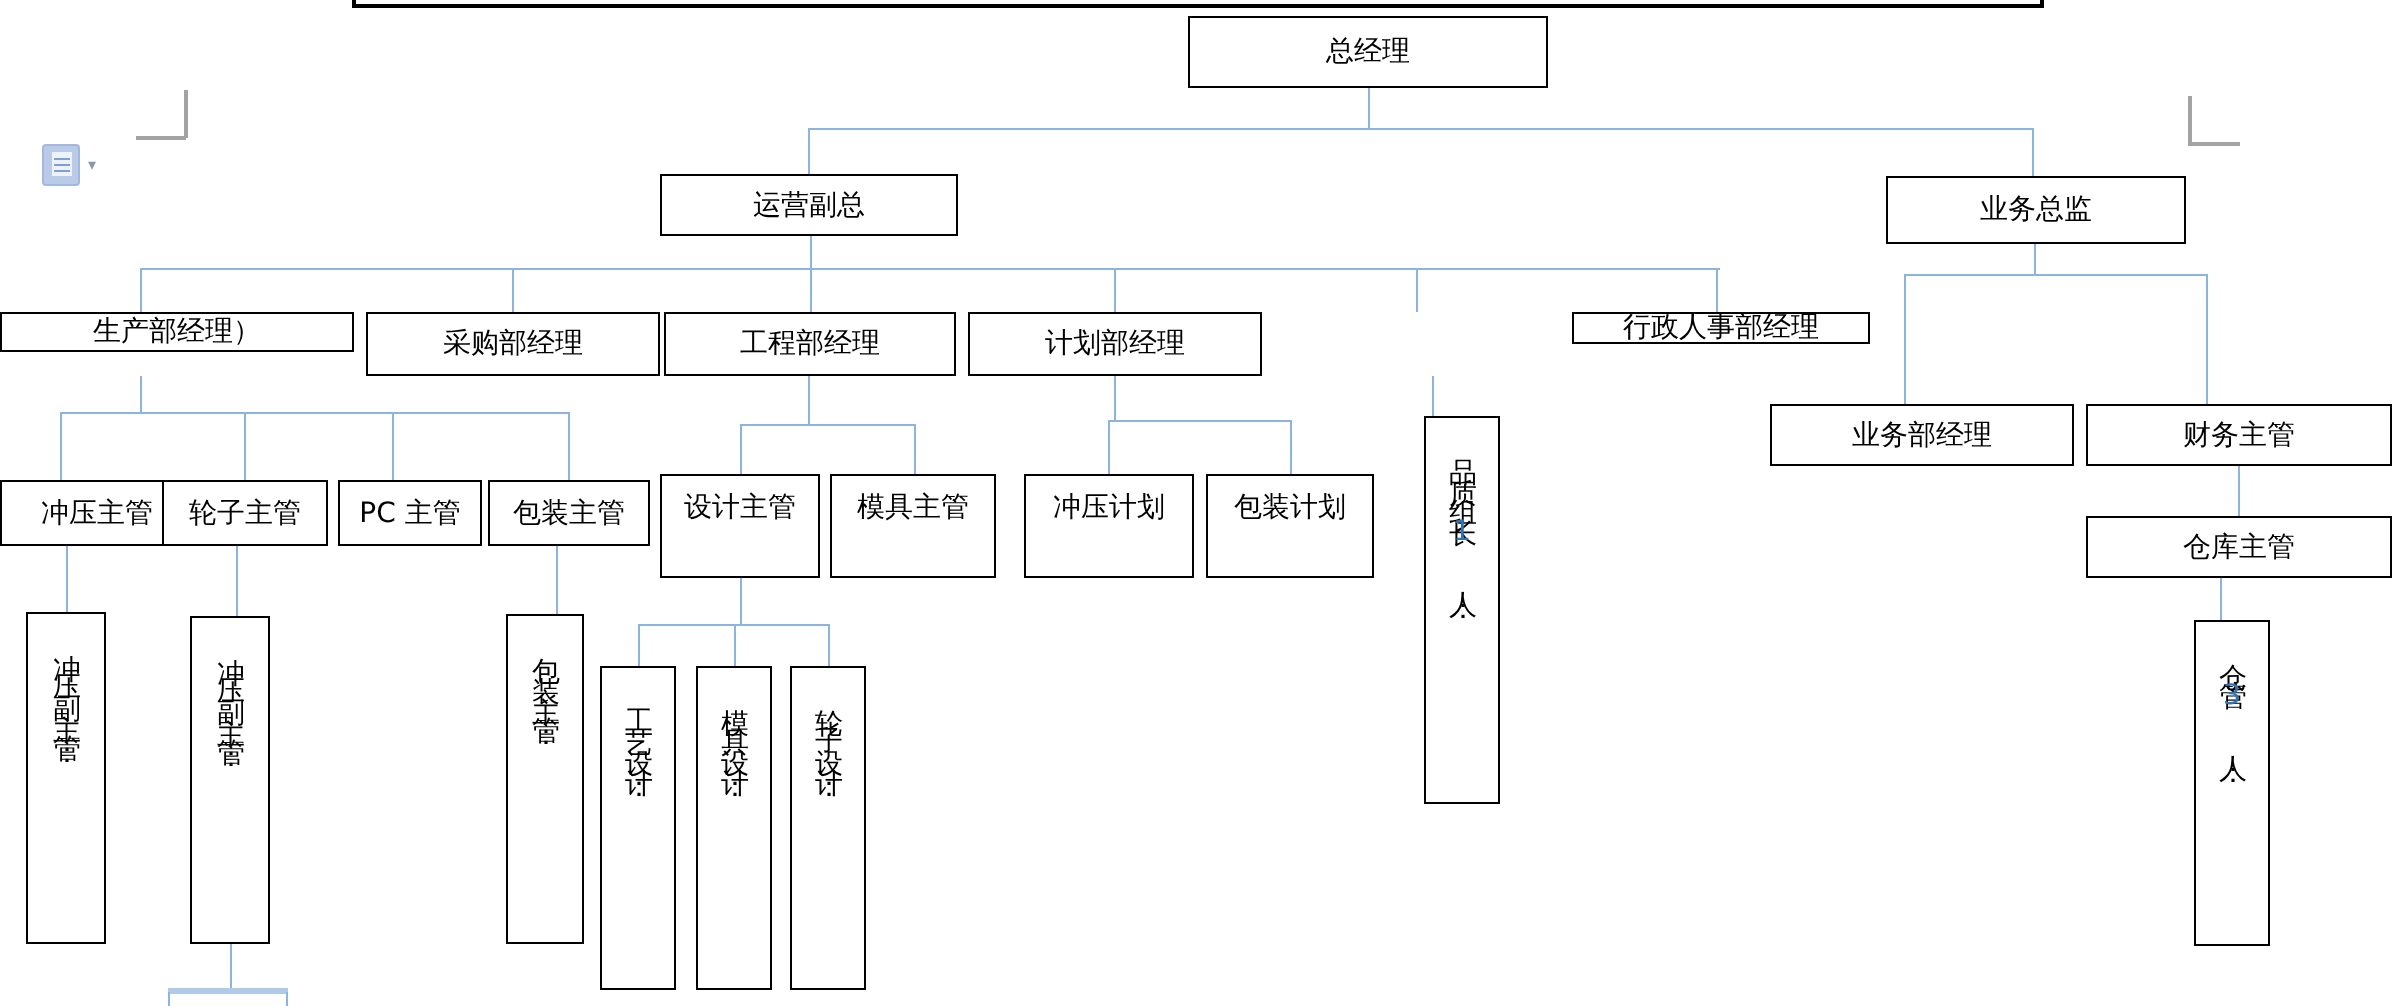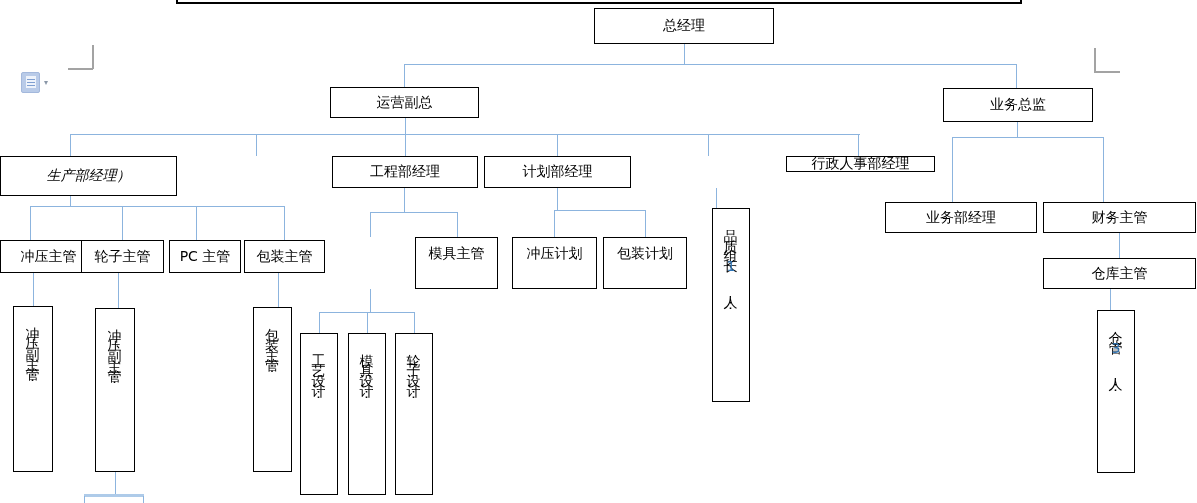--- a/index.html
+++ b/index.html
@@ -107,22 +107,25 @@
   </div>
 
   <div class="box" style="left:330px;top:87px;width:149px;height:31px;align-items:center;">
     <span>运营副总</span>
   </div>
 
   <div class="box" style="left:943px;top:88px;width:150px;height:34px;">
     <span>业务总监</span>
   </div>
 
-  <div class="box" style="left:0px;top:156px;width:177px;height:40px;font-style:italic;">
+  <div class="box" style="left:0px;top:156px;width:177px;height:20px;">
     <span>生产部经理）</span>
+  </div>
+  <div class="box" style="left:183px;top:156px;width:147px;height:32px;">
+    <span>采购部经理</span>
   </div>
   <div class="box" style="left:332px;top:156px;width:146px;height:32px;">
     <span>工程部经理</span>
   </div>
   <div class="box" style="left:484px;top:156px;width:147px;height:32px;">
     <span>计划部经理</span>
   </div>
   <div class="box" style="left:786px;top:156px;width:149px;height:16px;">
     <span>行政人事部经理</span>
   </div>
@@ -143,20 +146,23 @@
   <div class="box" style="left:81px;top:240px;width:83px;height:33px;">
     <span>轮子主管</span>
   </div>
   <div class="box" style="left:169px;top:240px;width:72px;height:33px;">
     <span>PC 主管</span>
   </div>
   <div class="box" style="left:244px;top:240px;width:81px;height:33px;">
     <span>包装主管</span>
   </div>
 
+  <div class="box tall" style="left:330px;top:237px;width:80px;height:52px;">
+    <span>设计主管</span>
+  </div>
   <div class="box tall" style="left:415px;top:237px;width:83px;height:52px;">
     <span>模具主管</span>
   </div>
   <div class="box tall" style="left:512px;top:237px;width:85px;height:52px;">
     <span>冲压计划</span>
   </div>
   <div class="box tall" style="left:603px;top:237px;width:84px;height:52px;">
     <span>包装计划</span>
   </div>
 

